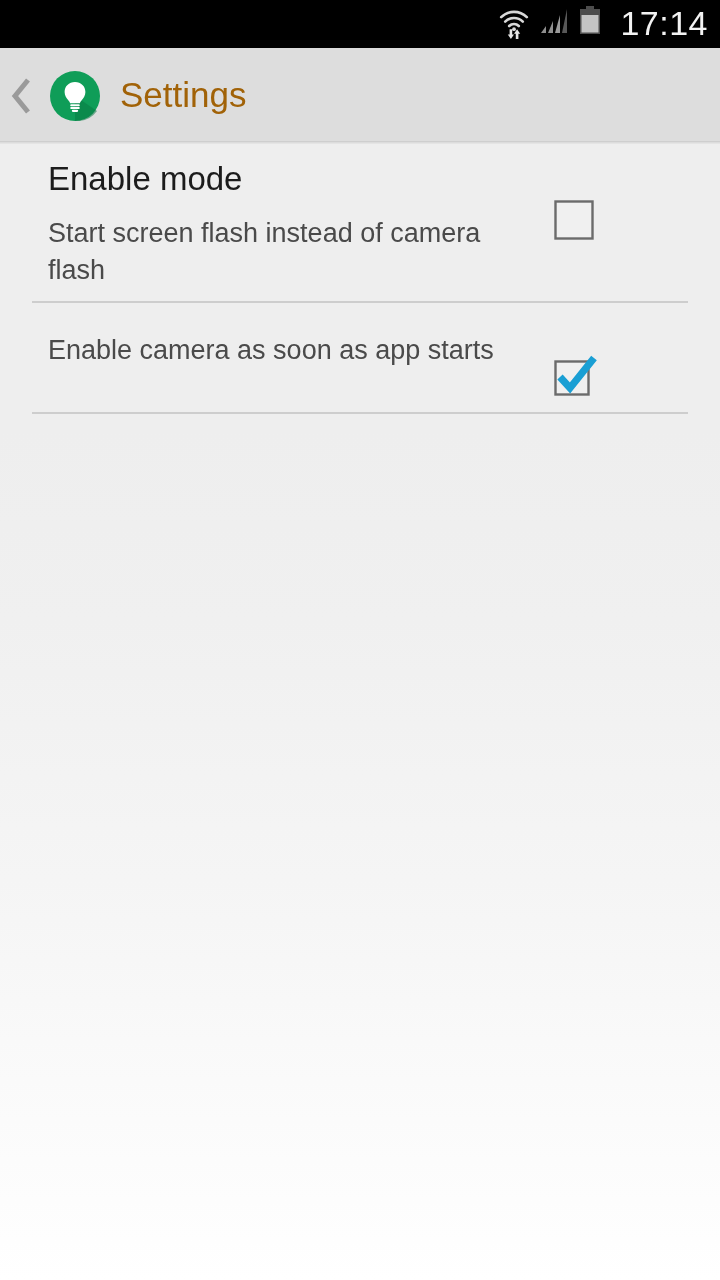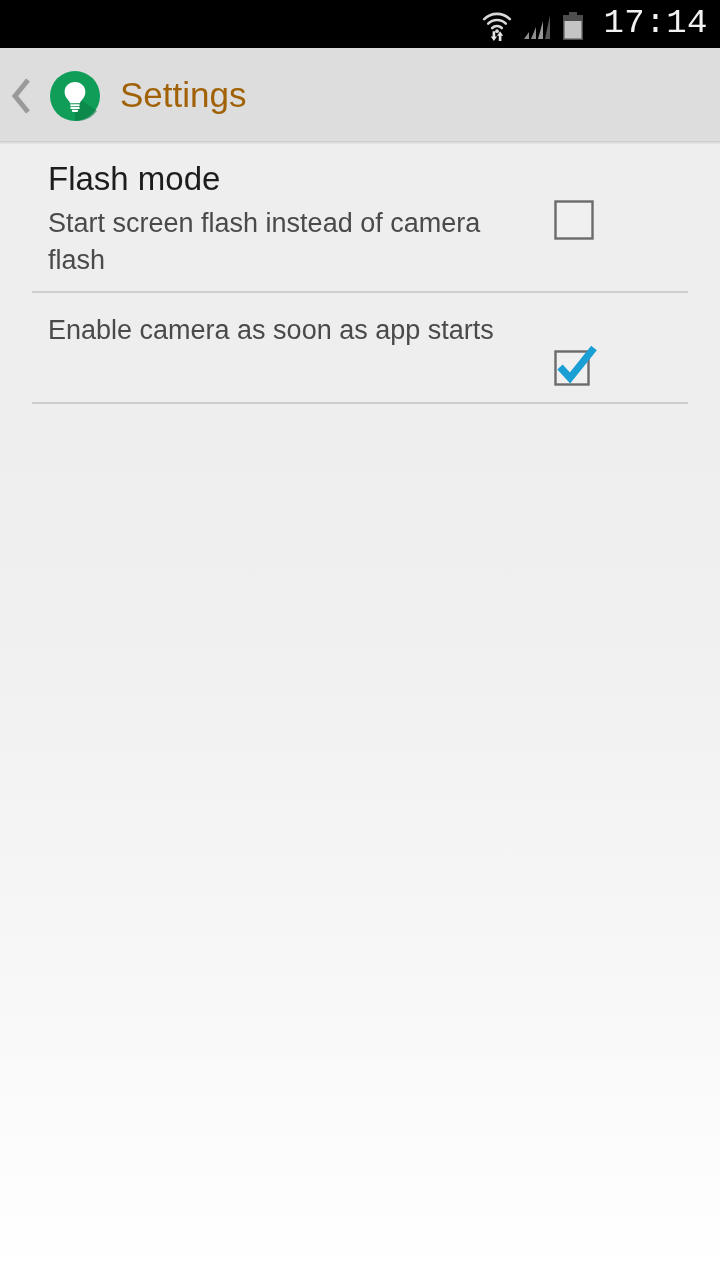--- a/index.html
+++ b/index.html
@@ -27,23 +27,22 @@
     height: 48px;
     background: #000000;
     display: flex;
     align-items: center;
     justify-content: flex-end;
     padding-right: 12px;
     box-sizing: border-box;
   }
   .status-icons {
     display: flex;
-    align-items: flex-end;
+    align-items: flex-start;
     gap: 9px;
-    font-family: Liberation Mono, monospace;
   }
   .wifi-icon { width: 34px; height: 34px; display:block; }
   .signal-icon { width: 30px; height: 30px; display:block; }
   .battery-icon { width: 22px; height: 30px; display:block; }
   .status-clock {
     color: #f2f2f2;
     font-size: 34px;
     font-weight: 400;
     letter-spacing: 0.5px;
     margin-left: 10px;
@@ -116,21 +115,21 @@
   .pref-title {
     font-size: 33px;
     color: #1c1c1c;
     line-height: 1.18;
     font-weight: 400;
   }
   .pref-summary {
     font-size: 27px;
     color: #4a4a4a;
     line-height: 1.36;
-    margin-top: 6px;
+    margin-top: 16px;
     font-weight: 400;
   }
   .pref-widget {
     flex: 0 0 auto;
     width: 72px;
     display: flex;
     align-items: center;
     justify-content: center;
     align-self: flex-start;
     margin-top: 37px;
@@ -210,21 +209,21 @@
       </span>
     </div>
 
     <div class="ab-title">Settings</div>
   </div>
 
   <div class="pref-list">
 
     <div class="pref-row">
       <div class="pref-text">
-        <div class="pref-title">Flash mode</div>
+        <div class="pref-title">Enable mode</div>
         <div class="pref-summary">Start screen flash instead of camera flash</div>
       </div>
       <div class="pref-widget">
         <span>
           <svg class="checkbox" viewBox="0 0 46 46">
             <rect x="4.5" y="4.5" width="37" height="37" fill="#f0f0f0" stroke="#6b6b6b" stroke-width="2.4"></rect>
           </svg>
         </span>
       </div>
     </div>

